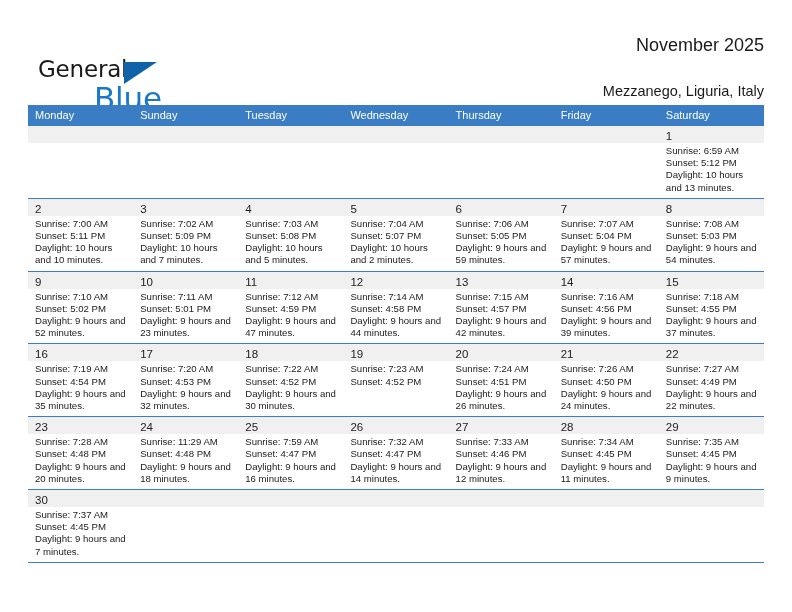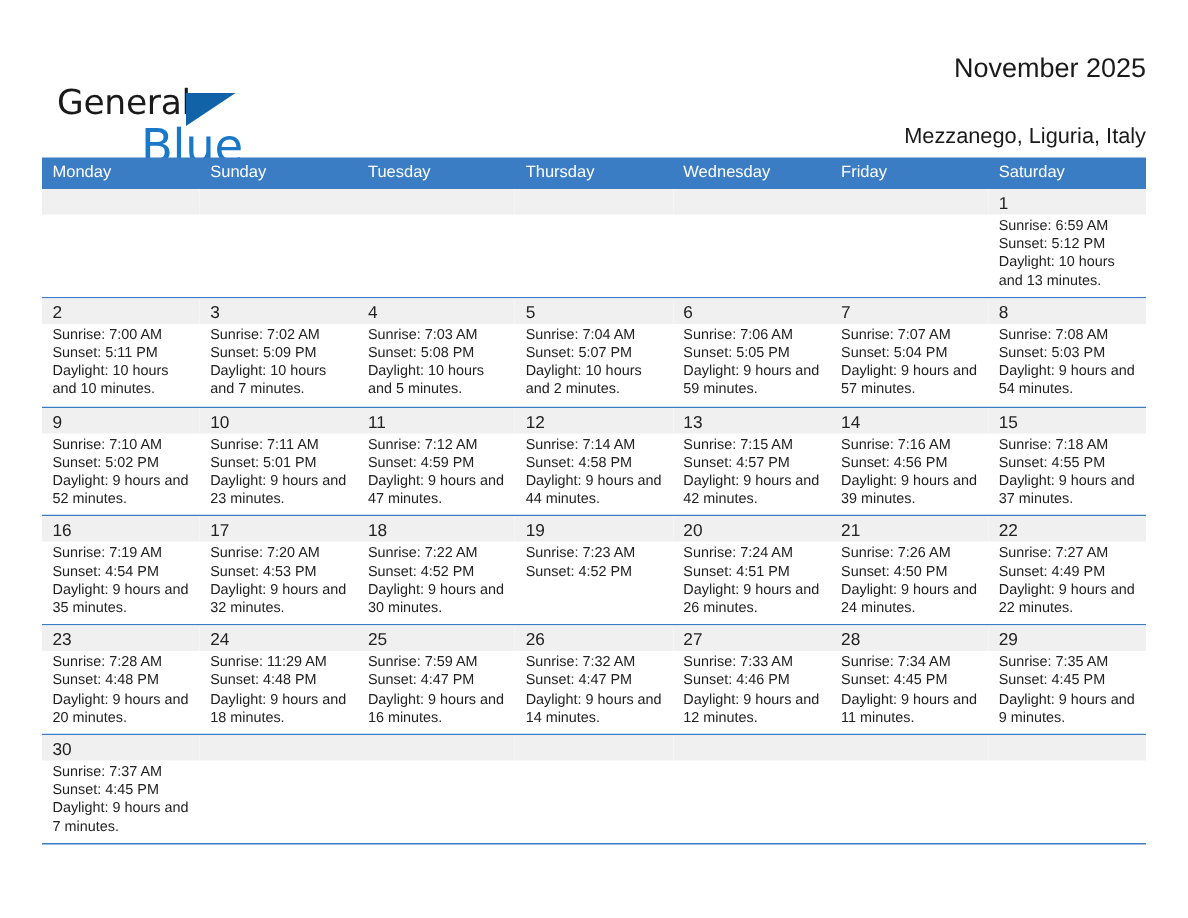--- a/index.html
+++ b/index.html
@@ -181,22 +181,22 @@
       <div class="cal-subtitle">Mezzanego, Liguria, Italy</div>
     </div>
 
   </div>
 
   <div class="calendar">
     <div class="weekday-header">
         <div class="weekday-cell">Monday</div>
         <div class="weekday-cell">Sunday</div>
         <div class="weekday-cell">Tuesday</div>
+        <div class="weekday-cell">Wednesday</div>
         <div class="weekday-cell">Thursday</div>
-        <div class="weekday-cell">Wednesday</div>
         <div class="weekday-cell">Friday</div>
         <div class="weekday-cell">Saturday</div>
       </div>
     <div class="week-body">
         <div class="week-row">
           <div class="day-cell empty">
             <div class="day-number-band"><span class="day-number"></span></div>
           </div>
           <div class="day-cell empty">
             <div class="day-number-band"><span class="day-number"></span></div>

